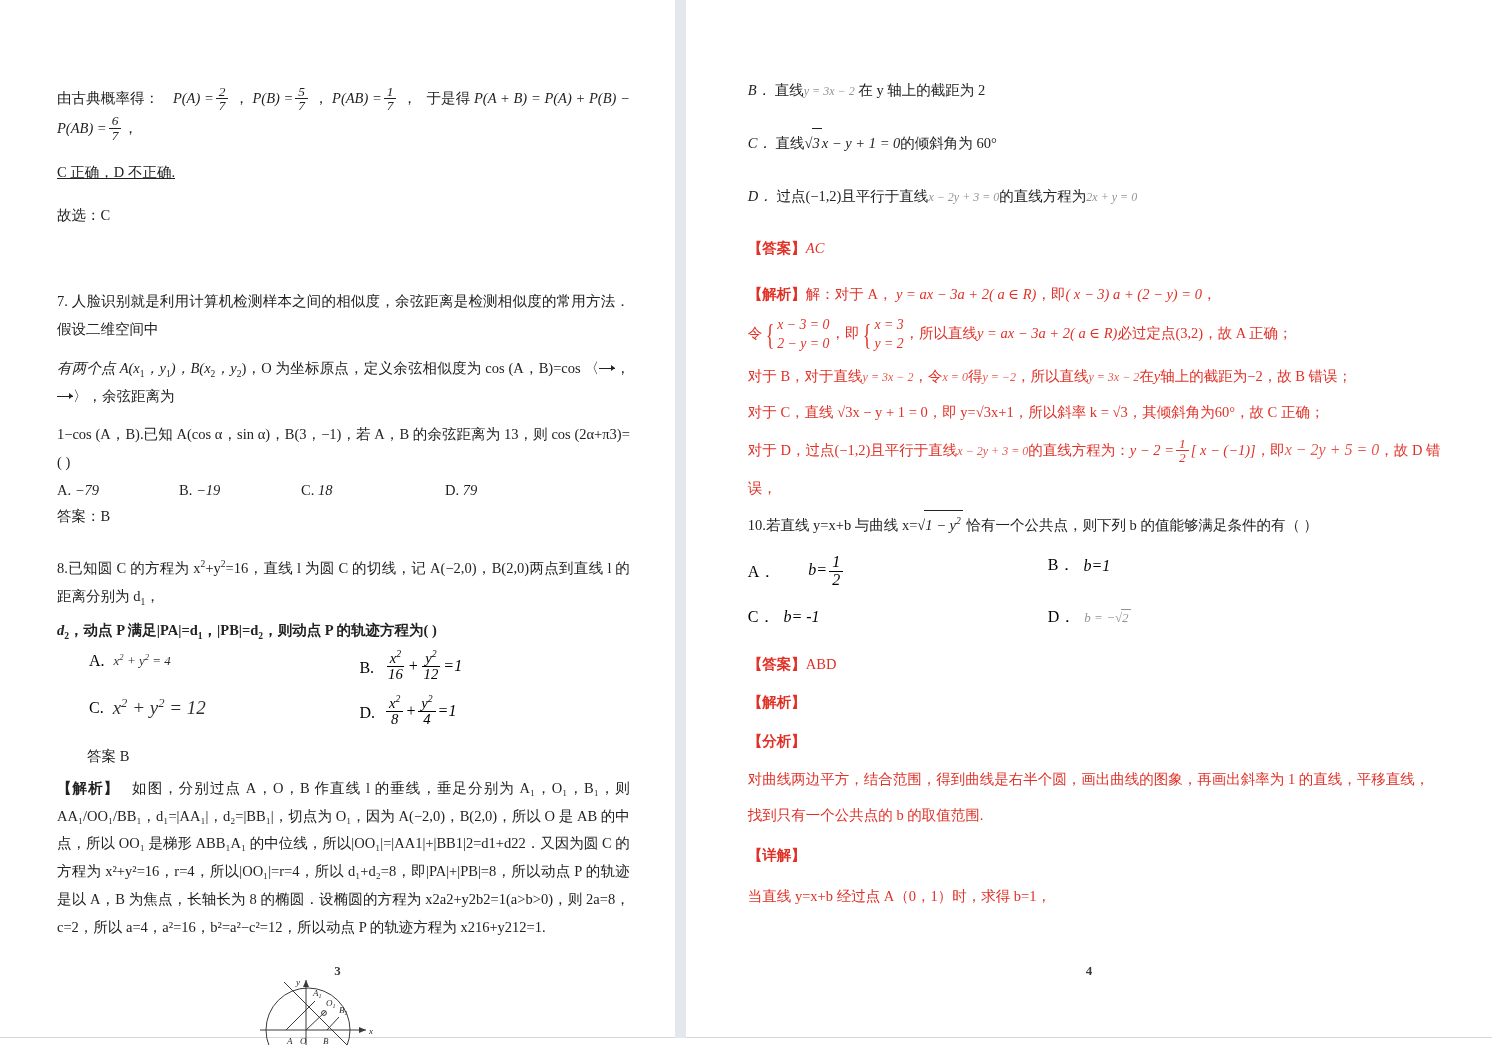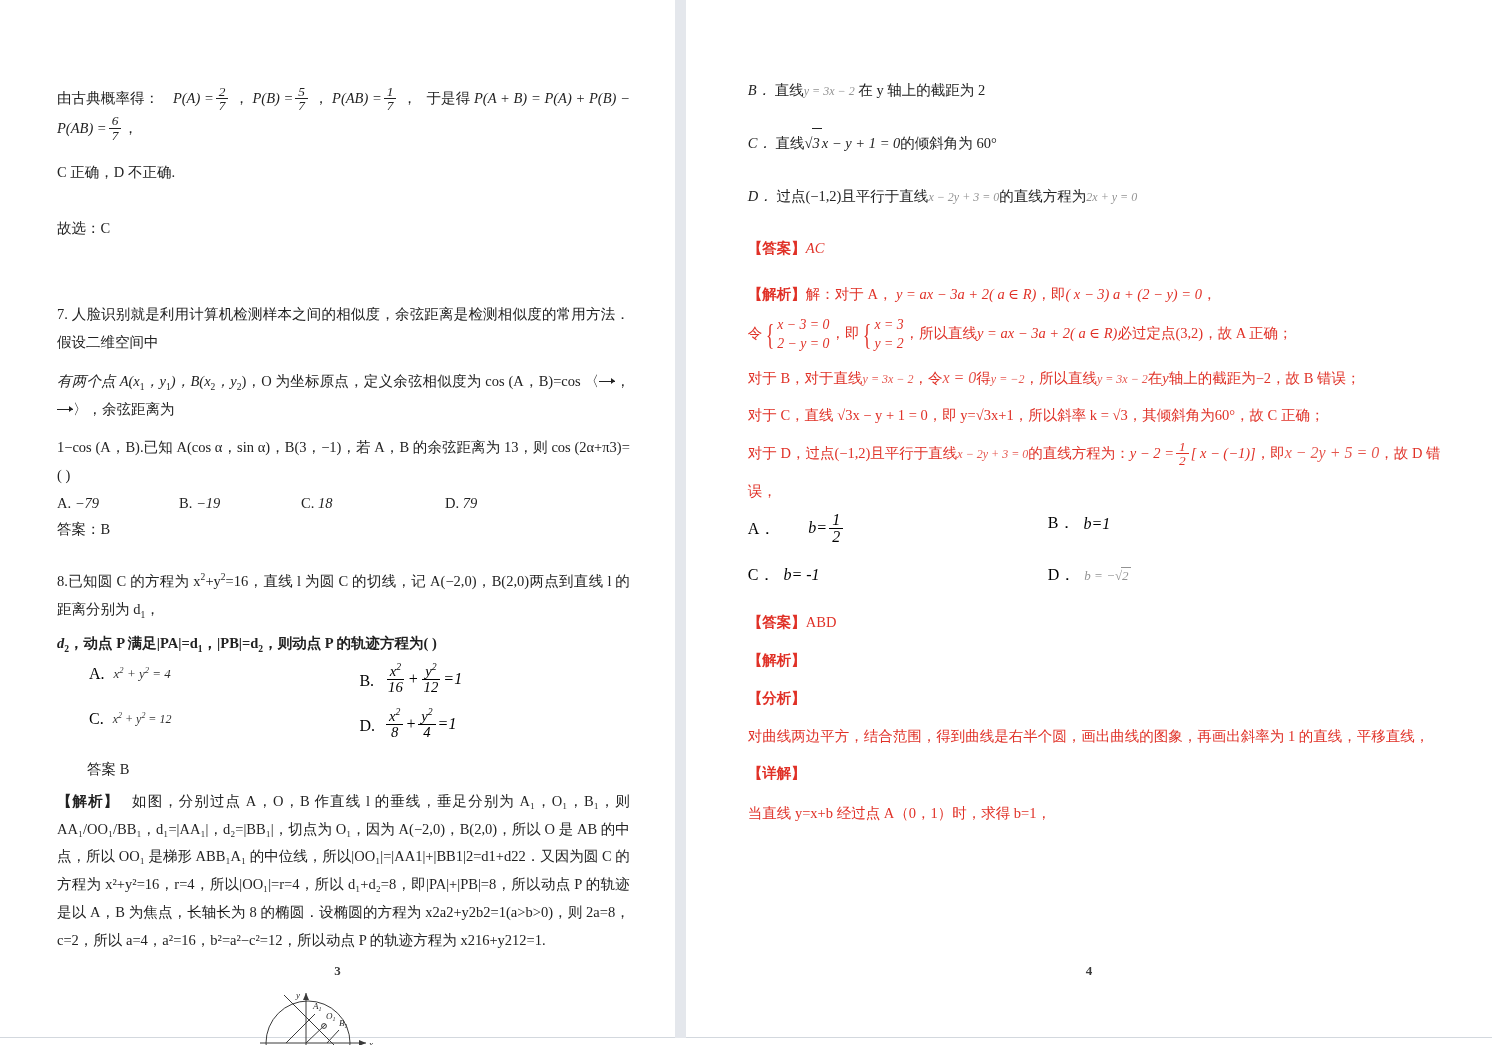--- a/index.html
+++ b/index.html
@@ -191,21 +191,21 @@
               <span class="den">7</span>
             </span>
         </span>，
         <span style="margin-left:6px;">于是得</span>
         <span class="it">P(A + B) = P(A) + P(B) − P(AB) =<span class="frac">
               <span class="num">6</span>
               <span class="den">7</span>
             </span></span>，
       </div>
 
-      <div class="para" style="margin-bottom:28px;">C 正确，D 不正确.</div>
+      <div class="para" style="margin-bottom:15px;text-decoration:underline;">C 正确，D 不正确.</div>
       <div class="para" style="margin-bottom:58px;">故选：C</div>
 
       <div>
         <div class="para" style="margin-bottom:10px;">7. 人脸识别就是利用计算机检测样本之间的相似度，余弦距离是检测相似度的常用方法．假设二维空间中</div>
         <div class="para" style="margin-bottom:10px;">
           <span class="it">有两个点 A(x</span><sub>1</sub><span class="it">，y</span><sub>1</sub><span class="it">)，B(x</span><sub>2</sub><span class="it">，y</span><sub>2</sub><span>)，O 为坐标原点，定义余弦相似度为 cos (A，B)=cos</span>
           <span>〈</span><span class="vec"></span><span>，</span><span class="vec"></span><span>〉，余弦距离为</span>
         </div>
         <div class="para" style="margin-bottom:2px;">1−cos (A，B).已知 A(cos α，sin α)，B(3，−1)，若 A，B 的余弦距离为 13，则 cos (2α+π3)=(        )</div>
         <div class="opts">
@@ -238,21 +238,21 @@
                 </span>+<span class="frac">
                   <span class="num">y<sup>2</sup></span>
                   <span class="den">12</span>
                 </span><span>=1</span></span>
           </span>
         </div>
 
         <div class="opt-grid" style="margin-bottom:14px;">
           <span class="opt-cell">
             <span class="opt-label">C.</span>
-            <span class="it blur" style="font-size:12px;">x<sup>2</sup> + y<sup>2</sup> = 12</span>
+            <span class="it blur" style="font-size:19px;">x<sup>2</sup> + y<sup>2</sup> = 12</span>
           </span>
           <span class="opt-cell">
             <span class="opt-label">D.</span>
             <span class="it"><span class="frac">
                   <span class="num">x<sup>2</sup></span>
                   <span class="den">8</span>
                 </span>+<span class="frac">
                   <span class="num">y<sup>2</sup></span>
                   <span class="den">4</span>
                 </span><span>=1</span></span>
@@ -346,35 +346,39 @@
           </span><span>，即</span><span class="brace">
             <span class="bchar">{</span>
             <span class="bstack it">
               <span>x = 3</span>
               <span>y = 2</span>
             </span>
           </span><span>，所以直线</span><span class="it">y = ax − 3a + 2( a ∈ R)</span><span>必过定点(3,2)，故 A 正确；</span>
       </div>
 
       <div class="para red" style="margin-bottom:8px;">
-        <span>对于 B，对于直线</span><span class="it blur" style="font-size:12px;">y = 3x − 2</span><span>，令</span><span class="it blur" style="font-size:16px;">x = 0</span><span>得</span><span class="it blur" style="font-size:12px;">y = −2</span><span>，所以直线</span><span class="it blur" style="font-size:12px;">y = 3x − 2</span><span>在</span><span class="it">y</span><span>轴上的截距为−2，故 B 错误；</span>
+        <span>对于 B，对于直线</span><span class="it blur" style="font-size:12px;">y = 3x − 2</span><span>，令</span><span class="it blur" style="font-size:12px;">x = 0</span><span>得</span><span class="it blur" style="font-size:12px;">y = −2</span><span>，所以直线</span><span class="it blur" style="font-size:12px;">y = 3x − 2</span><span>在</span><span class="it">y</span><span>轴上的截距为−2，故 B 错误；</span>
       </div>
 
       <div class="para red" style="margin-bottom:8px;">对于 C，直线 √3x − y + 1 = 0，即 y=√3x+1，所以斜率 k = √3，其倾斜角为60°，故 C 正确；</div>
 
       <div class="para red" style="margin-bottom:8px;">
         <span>对于 D，过点(−1,2)且平行于直线</span><span class="it blur" style="font-size:12px;">x − 2y + 3 = 0</span><span>的直线方程为：</span><span class="it"><span>y − 2 =</span><span class="frac">
               <span class="num">1</span>
               <span class="den">2</span>
             </span><span>[ x − (−1)]</span></span><span>，即</span><span class="it blur" style="font-size:16px;">x − 2y + 5 = 0</span><span>，故 D 错</span>
       </div>
 
       <div class="para red" style="margin-bottom:8px;">误，</div>
 
       <div>
+        <div class="para" style="margin-bottom:16px;">
+          <span>10.若直线 y=x+b 与曲线 x=</span><span class="it">√<span class="sqrt">1 − y<sup>2</sup></span></span>
+          <span>恰有一个公共点，则下列 b 的值能够满足条件的有（        ）</span>
+        </div>
 
         <div class="opt-grid" style="margin-left:0; margin-bottom:18px;">
           <span class="opt-cell" style="width:300px;">
             <span class="opt-label">A．</span>
             <span class="it" style="margin-left:24px;"><span>b=</span><span class="frac" style="font-size:1.0em;">
                   <span class="num">1</span>
                   <span class="den">2</span>
                 </span></span>
           </span>
           <span class="opt-cell">
@@ -393,20 +397,21 @@
             <span class="it blur faint" style="font-size:13px;"><span>b = −</span>√<span class="sqrt">2</span></span>
           </span>
         </div>
 
         <div class="para red" style="margin-bottom:10px;">
           <span class="bld">【答案】</span><span>ABD</span>
         </div>
         <div class="para red bld" style="margin-bottom:10px;">【解析】</div>
         <div class="para red bld" style="margin-bottom:10px;">【分析】</div>
         <div class="para red" style="margin-bottom:8px;">对曲线两边平方，结合范围，得到曲线是右半个圆，画出曲线的图象，再画出斜率为 1 的直线，平移直线，</div>
+        <div class="para red" style="margin-bottom:12px;">找到只有一个公共点的 b 的取值范围.</div>
         <div class="para red bld" style="margin-bottom:12px;">【详解】</div>
 
         <div class="para red" style="margin-bottom:10px;">当直线 y=x+b 经过点 A（0，1）时，求得 b=1，</div>
 
       </div>
 
     </div>
     <div class="page-num">4</div>
   </div>
 

